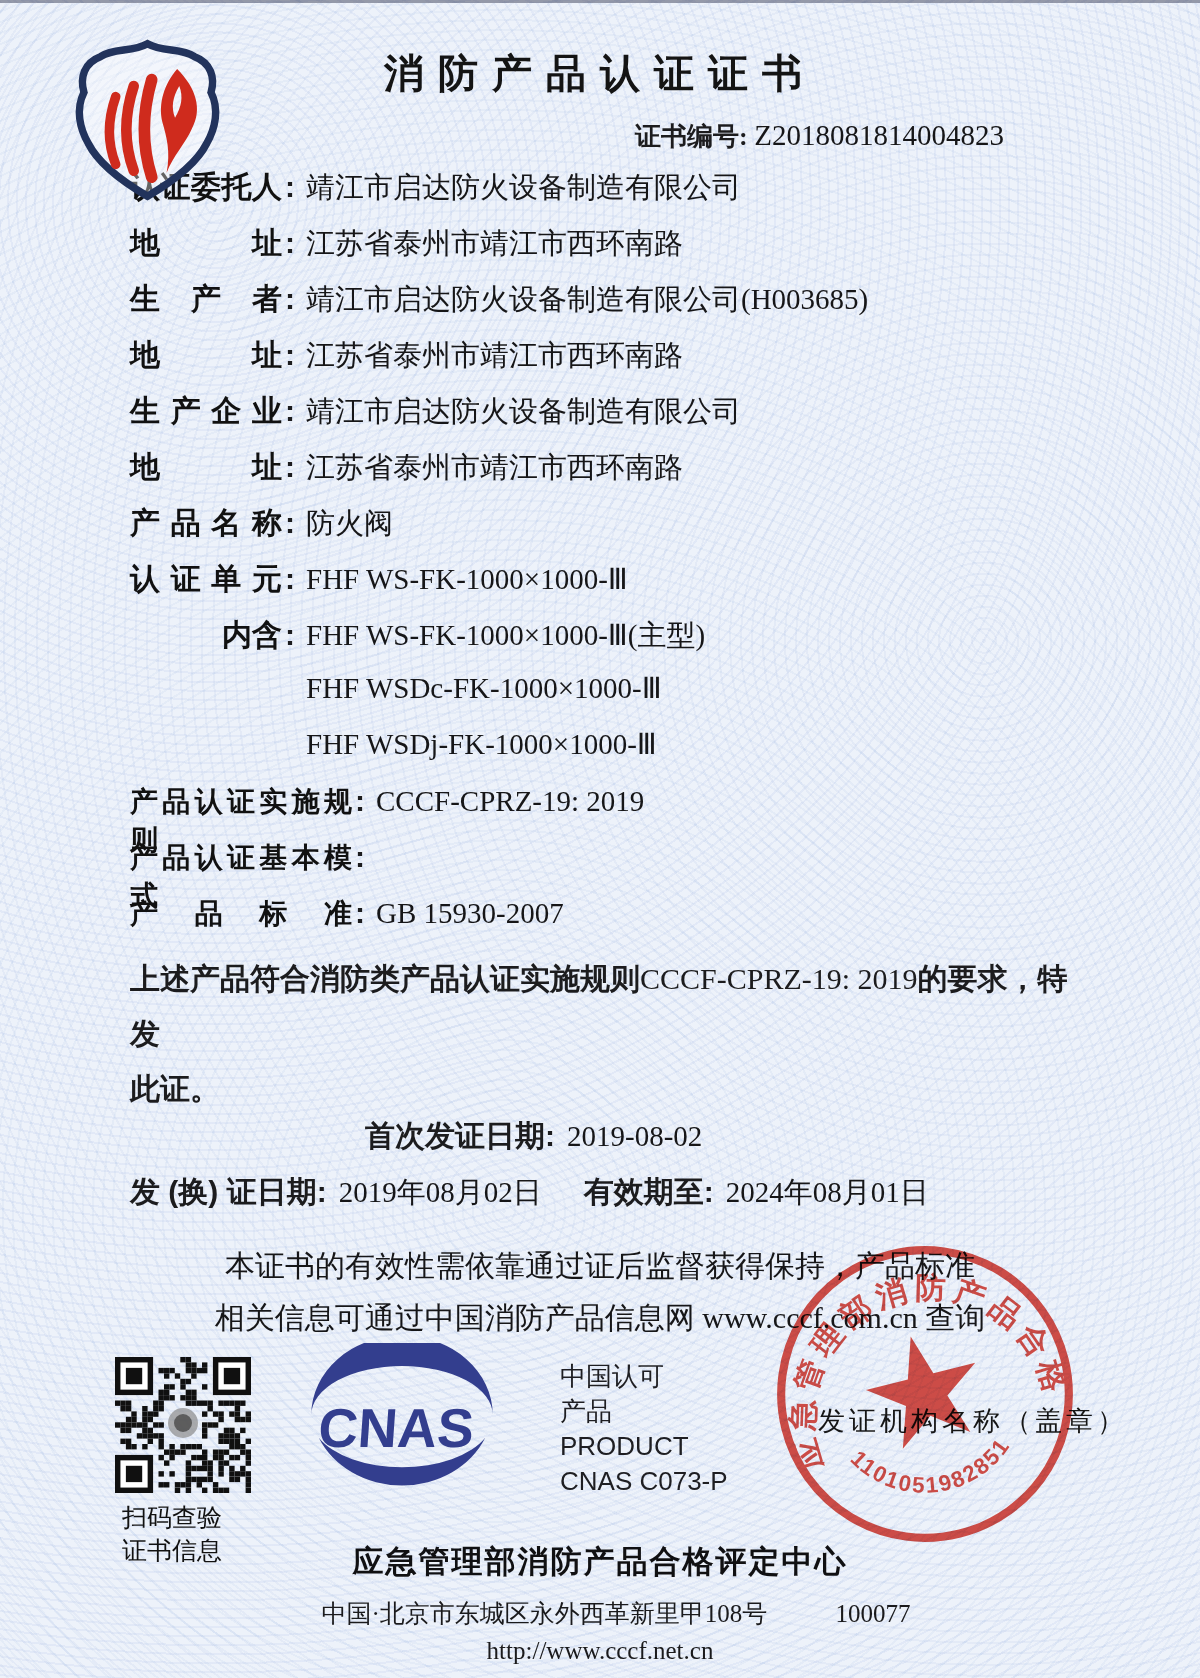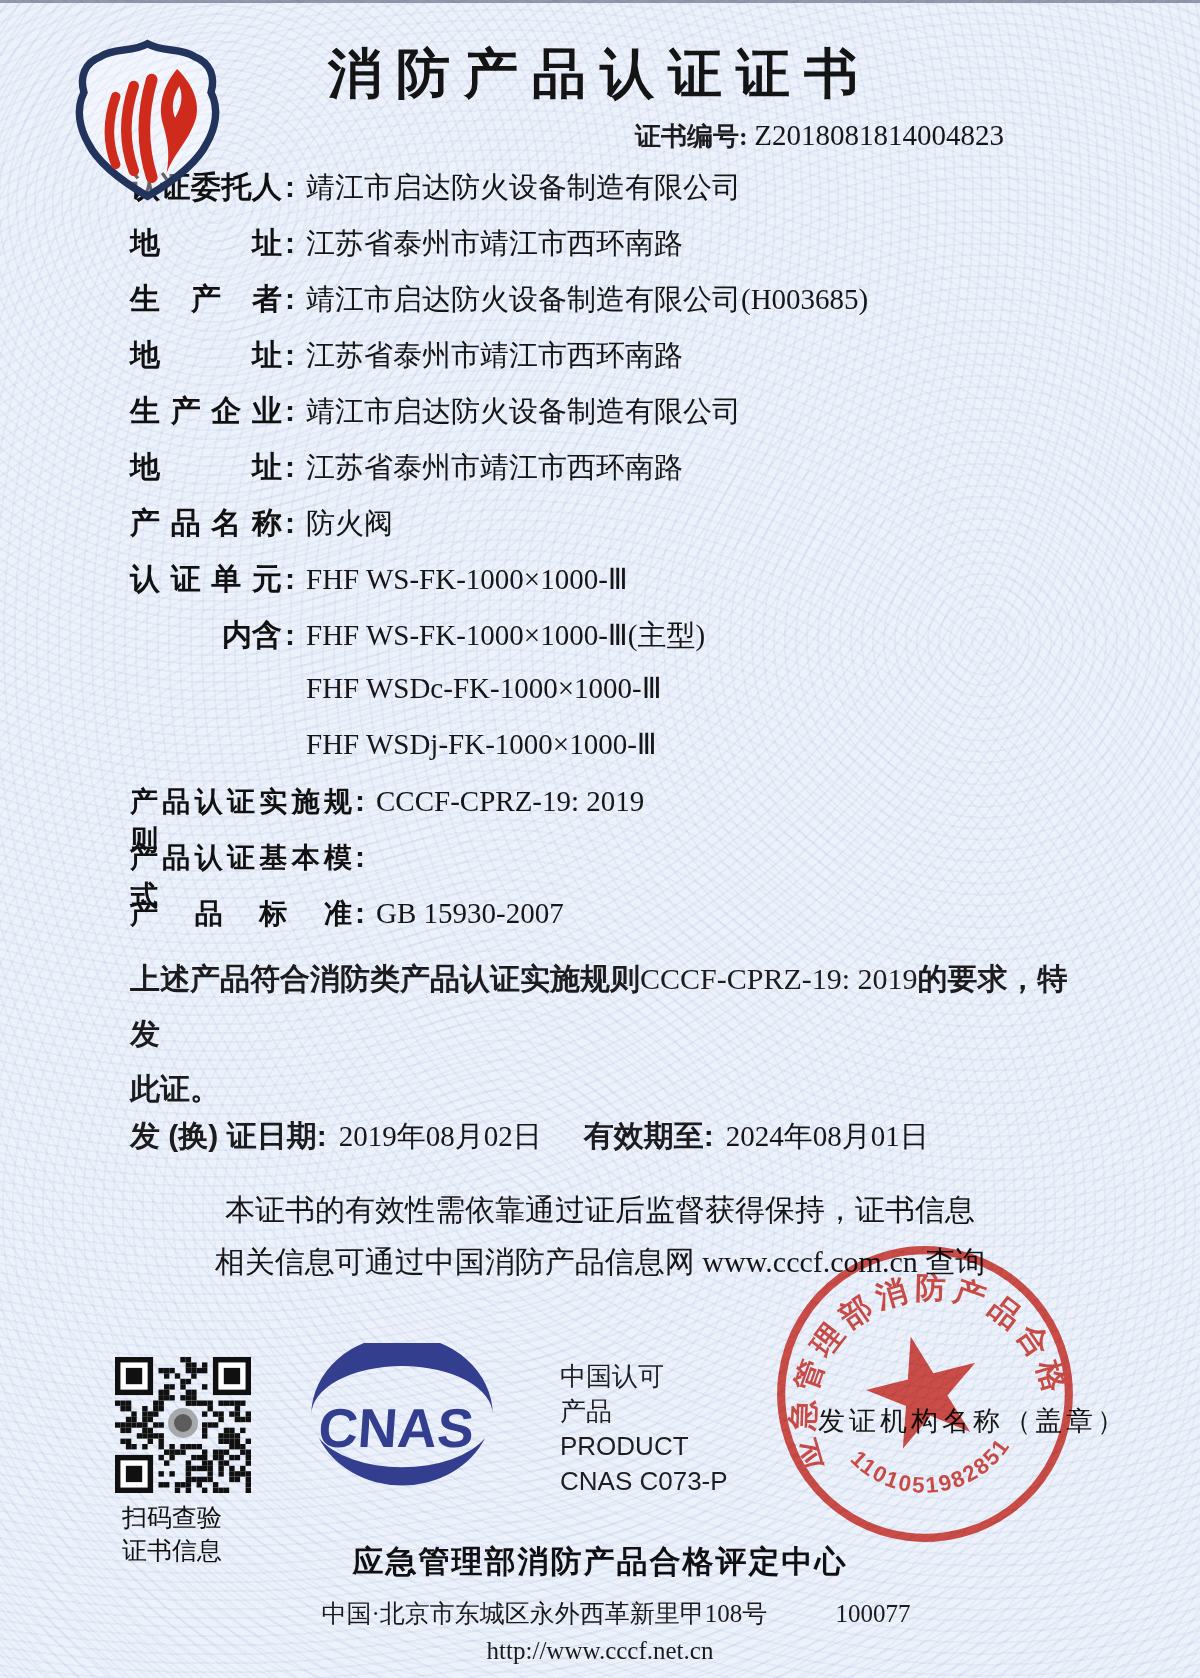--- a/index.html
+++ b/index.html
@@ -9,21 +9,21 @@
     background-image:
       repeating-radial-gradient(circle at 18% 12%, rgba(125,155,215,.10) 0 2px, rgba(255,255,255,0) 2px 9px),
       repeating-radial-gradient(circle at 82% 38%, rgba(125,155,215,.09) 0 2px, rgba(255,255,255,0) 2px 11px),
       repeating-radial-gradient(circle at 42% 72%, rgba(125,155,215,.08) 0 2px, rgba(255,255,255,0) 2px 10px);
     border-top:3px solid rgba(40,45,70,.45);
     color:#1c1c1e;
     font-family:"Liberation Serif", serif;
   }
   .logo{position:absolute;left:50px;top:28px;width:195px;height:180px;}
   .h-title{margin:44px 0 0;text-align:center;font-family:"Liberation Sans",sans-serif;
-    font-size:54px;font-weight:700;letter-spacing:14px;line-height:52px;color:#141414;}
+    font-size:40px;font-weight:700;letter-spacing:14px;line-height:52px;color:#141414;}
   .h-sub{margin:28px 0 0;text-align:center;font-family:"Liberation Sans",sans-serif;
     font-size:27px;letter-spacing:2px;line-height:30px;color:#2b2b2b;}
   .certline{margin:22px 196px 16px 0;text-align:right;font-size:26px;line-height:28px;}
   .certline .cl{font-weight:700;}
   .rows{margin:16px 110px 0 130px;}
   .row{display:flex;align-items:baseline;height:56px;font-size:30px;}
   .lbl{font-family:"Liberation Sans",sans-serif;font-weight:700;color:#111;}
   .j{display:inline-block;width:152px;text-align:justify;text-align-last:justify;}
   .jr{display:inline-block;width:152px;text-align:right;}
   .wide{display:inline-block;width:222px;font-size:28px;text-align:justify;text-align-last:justify;}
@@ -144,28 +144,32 @@
       <span class="val">GB 15930-2007</span>
     </div>
   </div>
 
   <div class="para">
     <span class="b">上述产品符合消防类产品认证实施规则</span><span class="code">CCCF-CPRZ-19: 2019</span><span class="b">的要求，特发</span><br>
     <span class="b">此证。</span>
   </div>
 
   <div class="daterow">
+    <span class="b ind">首次发证日期:</span>
+    <span class="val" style="margin-left:12px">2019-08-02</span>
+  </div>
+  <div class="daterow">
     <span class="b">发 (换) 证日期:</span>
     <span class="val" style="margin-left:12px">2019年08月02日</span>
     <span class="b gap40">有效期至:</span>
     <span class="val" style="margin-left:12px">2024年08月01日</span>
   </div>
 
   <div class="notice">
-    <span>本证书的有效性需依靠通过证后监督获得保持，证书信息</span><br>
+    <span>本证书的有效性需依靠通过证后监督获得保持，产品标准</span><br>
     <span>相关信息可通过中国消防产品信息网 www.cccf.com.cn 查询</span>
   </div>
 
   <svg class="qr" id="qr-svg" viewBox="0 0 136 136">
       <g fill="#101010">
         <rect x="65.3" y="0.0" width="5.4" height="5.4"></rect>
         <rect x="70.7" y="0.0" width="5.4" height="5.4"></rect>
         <rect x="70.7" y="5.4" width="5.4" height="5.4"></rect>
         <rect x="76.2" y="5.4" width="5.4" height="5.4"></rect>
         <rect x="87.0" y="5.4" width="5.4" height="5.4"></rect>

